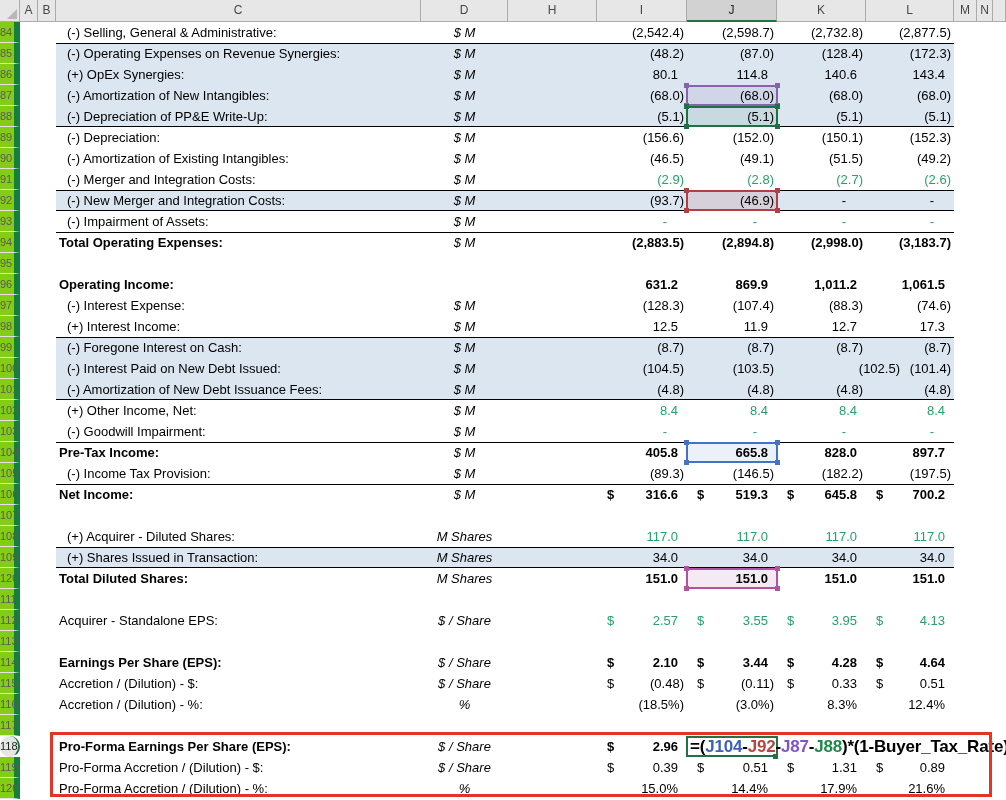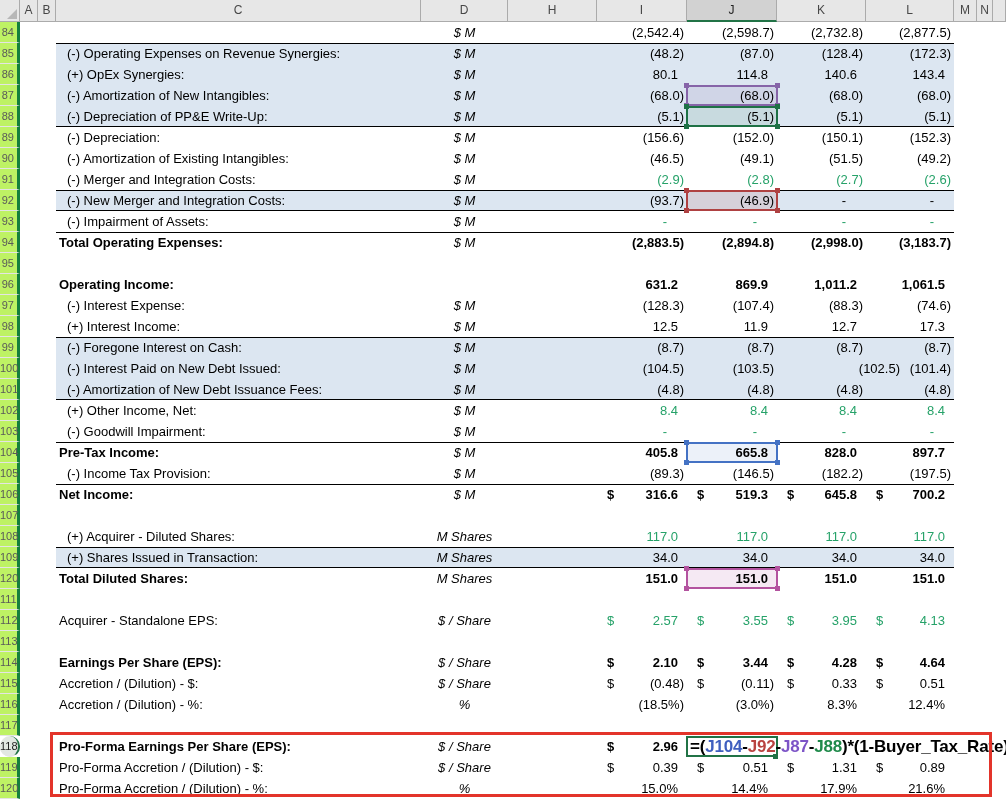--- a/index.html
+++ b/index.html
@@ -11,22 +11,22 @@
   
   .ch{position:absolute;top:0;height:22px;background:#E7E7E7;border-right:1px solid #ABABAB;
       border-bottom:1px solid #ABABAB;color:#474747;font-size:12px;text-align:center;
       line-height:21px;box-sizing:border-box;user-select:none;}
   .ch.active{background:#D2D2D2;border-bottom:2px solid var(--accent);color:#222;}
   .corner{position:absolute;left:0;top:0;width:20px;height:22px;background:#E7E7E7;
       border-right:1px solid #ABABAB;border-bottom:1px solid #ABABAB;box-sizing:border-box;}
   .corner:after{content:"";position:absolute;right:2px;bottom:2px;width:0;height:0;
       border-left:10px solid transparent;border-bottom:10px solid #B7B7B7;}
   
-  .gut{position:absolute;left:0;width:20px;height:21px;background:#bef264;
-      border-right:3px solid #15803d;border-bottom:1px solid #E4E4E4;color:#5A5A5A;
+  .gut{position:absolute;left:0;width:20px;height:21px;background:#84cc16;
+      border-right:6px solid #15803d;border-bottom:1px solid #E4E4E4;color:#5A5A5A;
       font-size:11px;text-align:right;padding-right:3px;line-height:20px;box-sizing:border-box;}
   .gut.active{background:#E2E8E2;border-right:2px solid var(--accent);color:#1d1d1d;border-radius:10px;}
   
   .strip{position:absolute;left:56px;width:898px;height:21px;box-sizing:border-box;z-index:1;}
   .strip.fill{background:var(--fill-blue);}
   .strip.bt{border-top:1px solid #000;}
   .strip.bb{border-bottom:1px solid #000;}
   .lab{position:absolute;left:59px;width:360px;height:21px;line-height:21px;
       white-space:nowrap;overflow:hidden;z-index:3;}
   .lab.ind{left:67px;}
@@ -67,20 +67,21 @@
       <div class="ch active" style="left: 687px; width: 90px;">J</div>
       <div class="ch" style="left: 777px; width: 89px;">K</div>
       <div class="ch" style="left: 866px; width: 88px;">L</div>
       <div class="ch" style="left: 954px; width: 23px;">M</div>
       <div class="ch" style="left: 977px; width: 16px;">N</div>
       <div class="ch" style="left: 993px; width: 13px;"></div>
     </div>
   <div id="gridbody">
       <div style="position: absolute; left: 0px; top: 22px; width: 1006px; height: 21px;">
         <div class="gut">84</div>
+        <div class="lab ind">(-) Selling, General &amp; Administrative:</div>
         <div class="unit">$ M</div>
         <div class="val paren" style="left: 597px; width: 90px;">(2,542.4)</div>
         <div class="val paren" style="left: 687px; width: 90px;">(2,598.7)</div>
         <div class="val paren" style="left: 777px; width: 89px;">(2,732.8)</div>
         <div class="val paren" style="left: 866px; width: 88px;">(2,877.5)</div>
       </div>
       <div style="position: absolute; left: 0px; top: 43px; width: 1006px; height: 21px;">
         <div class="gut">85</div>
         <div class="strip fill bt"></div>
         <div class="lab ind">(-) Operating Expenses on Revenue Synergies:</div>

